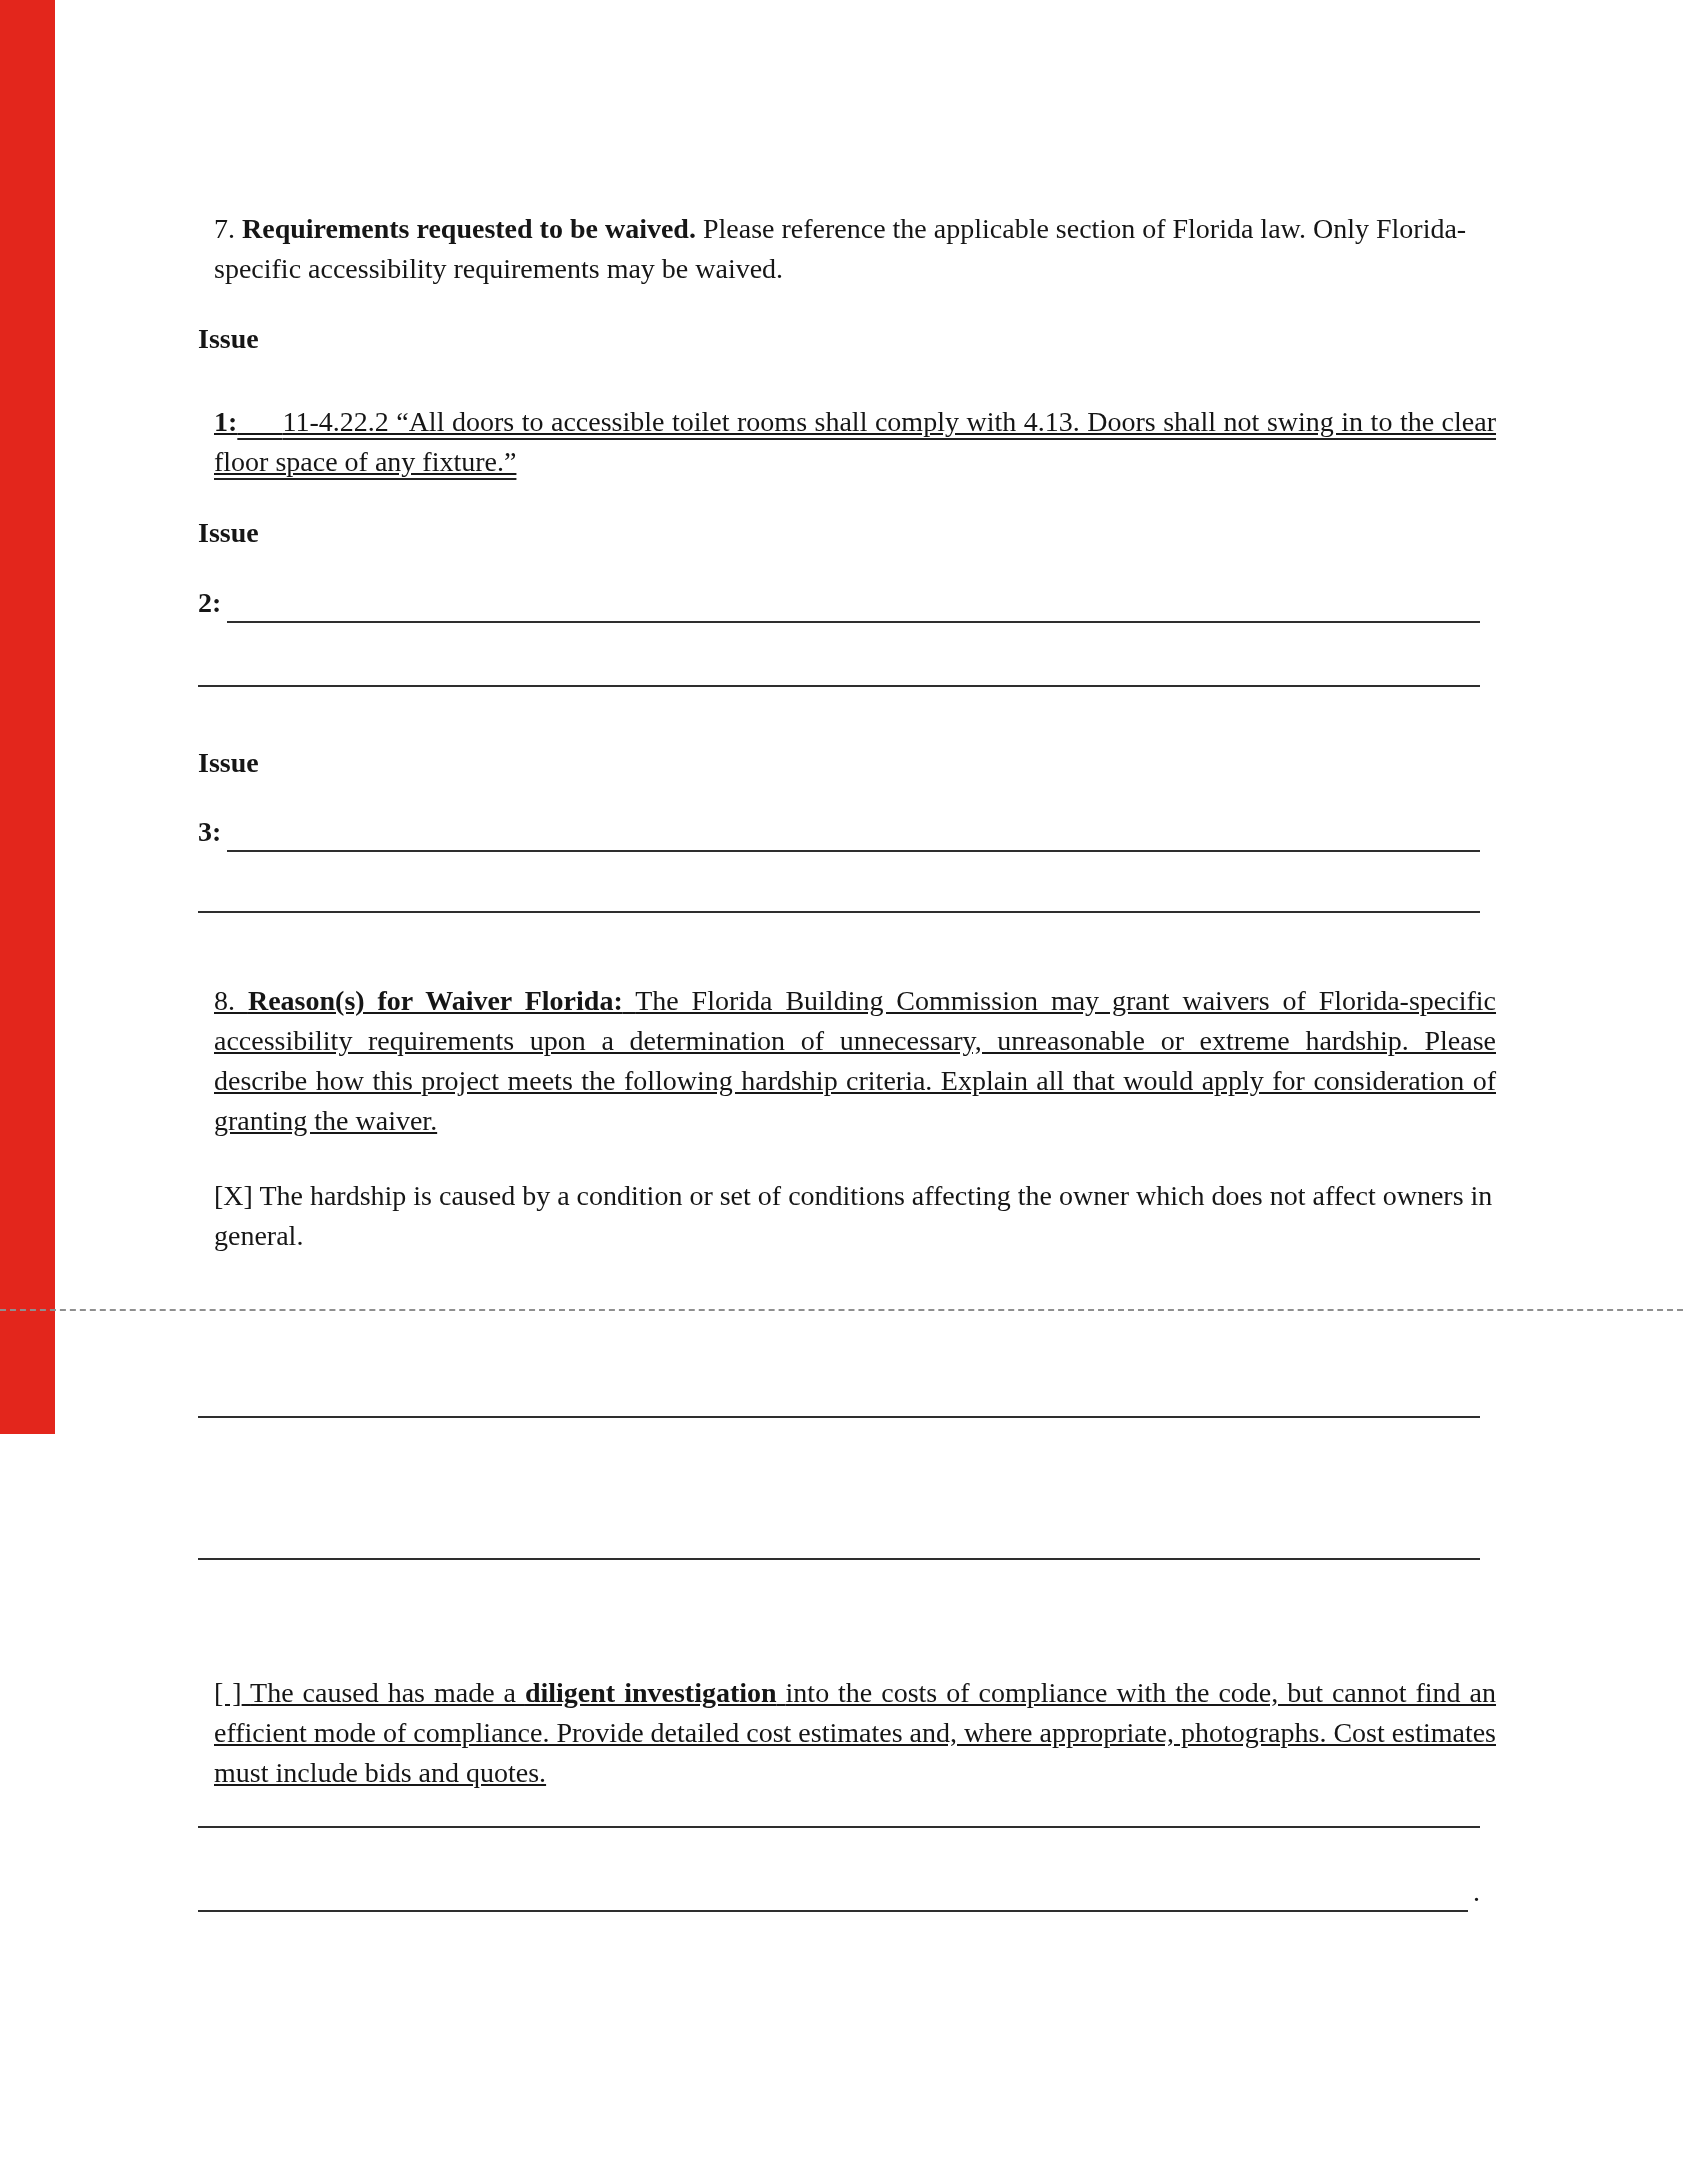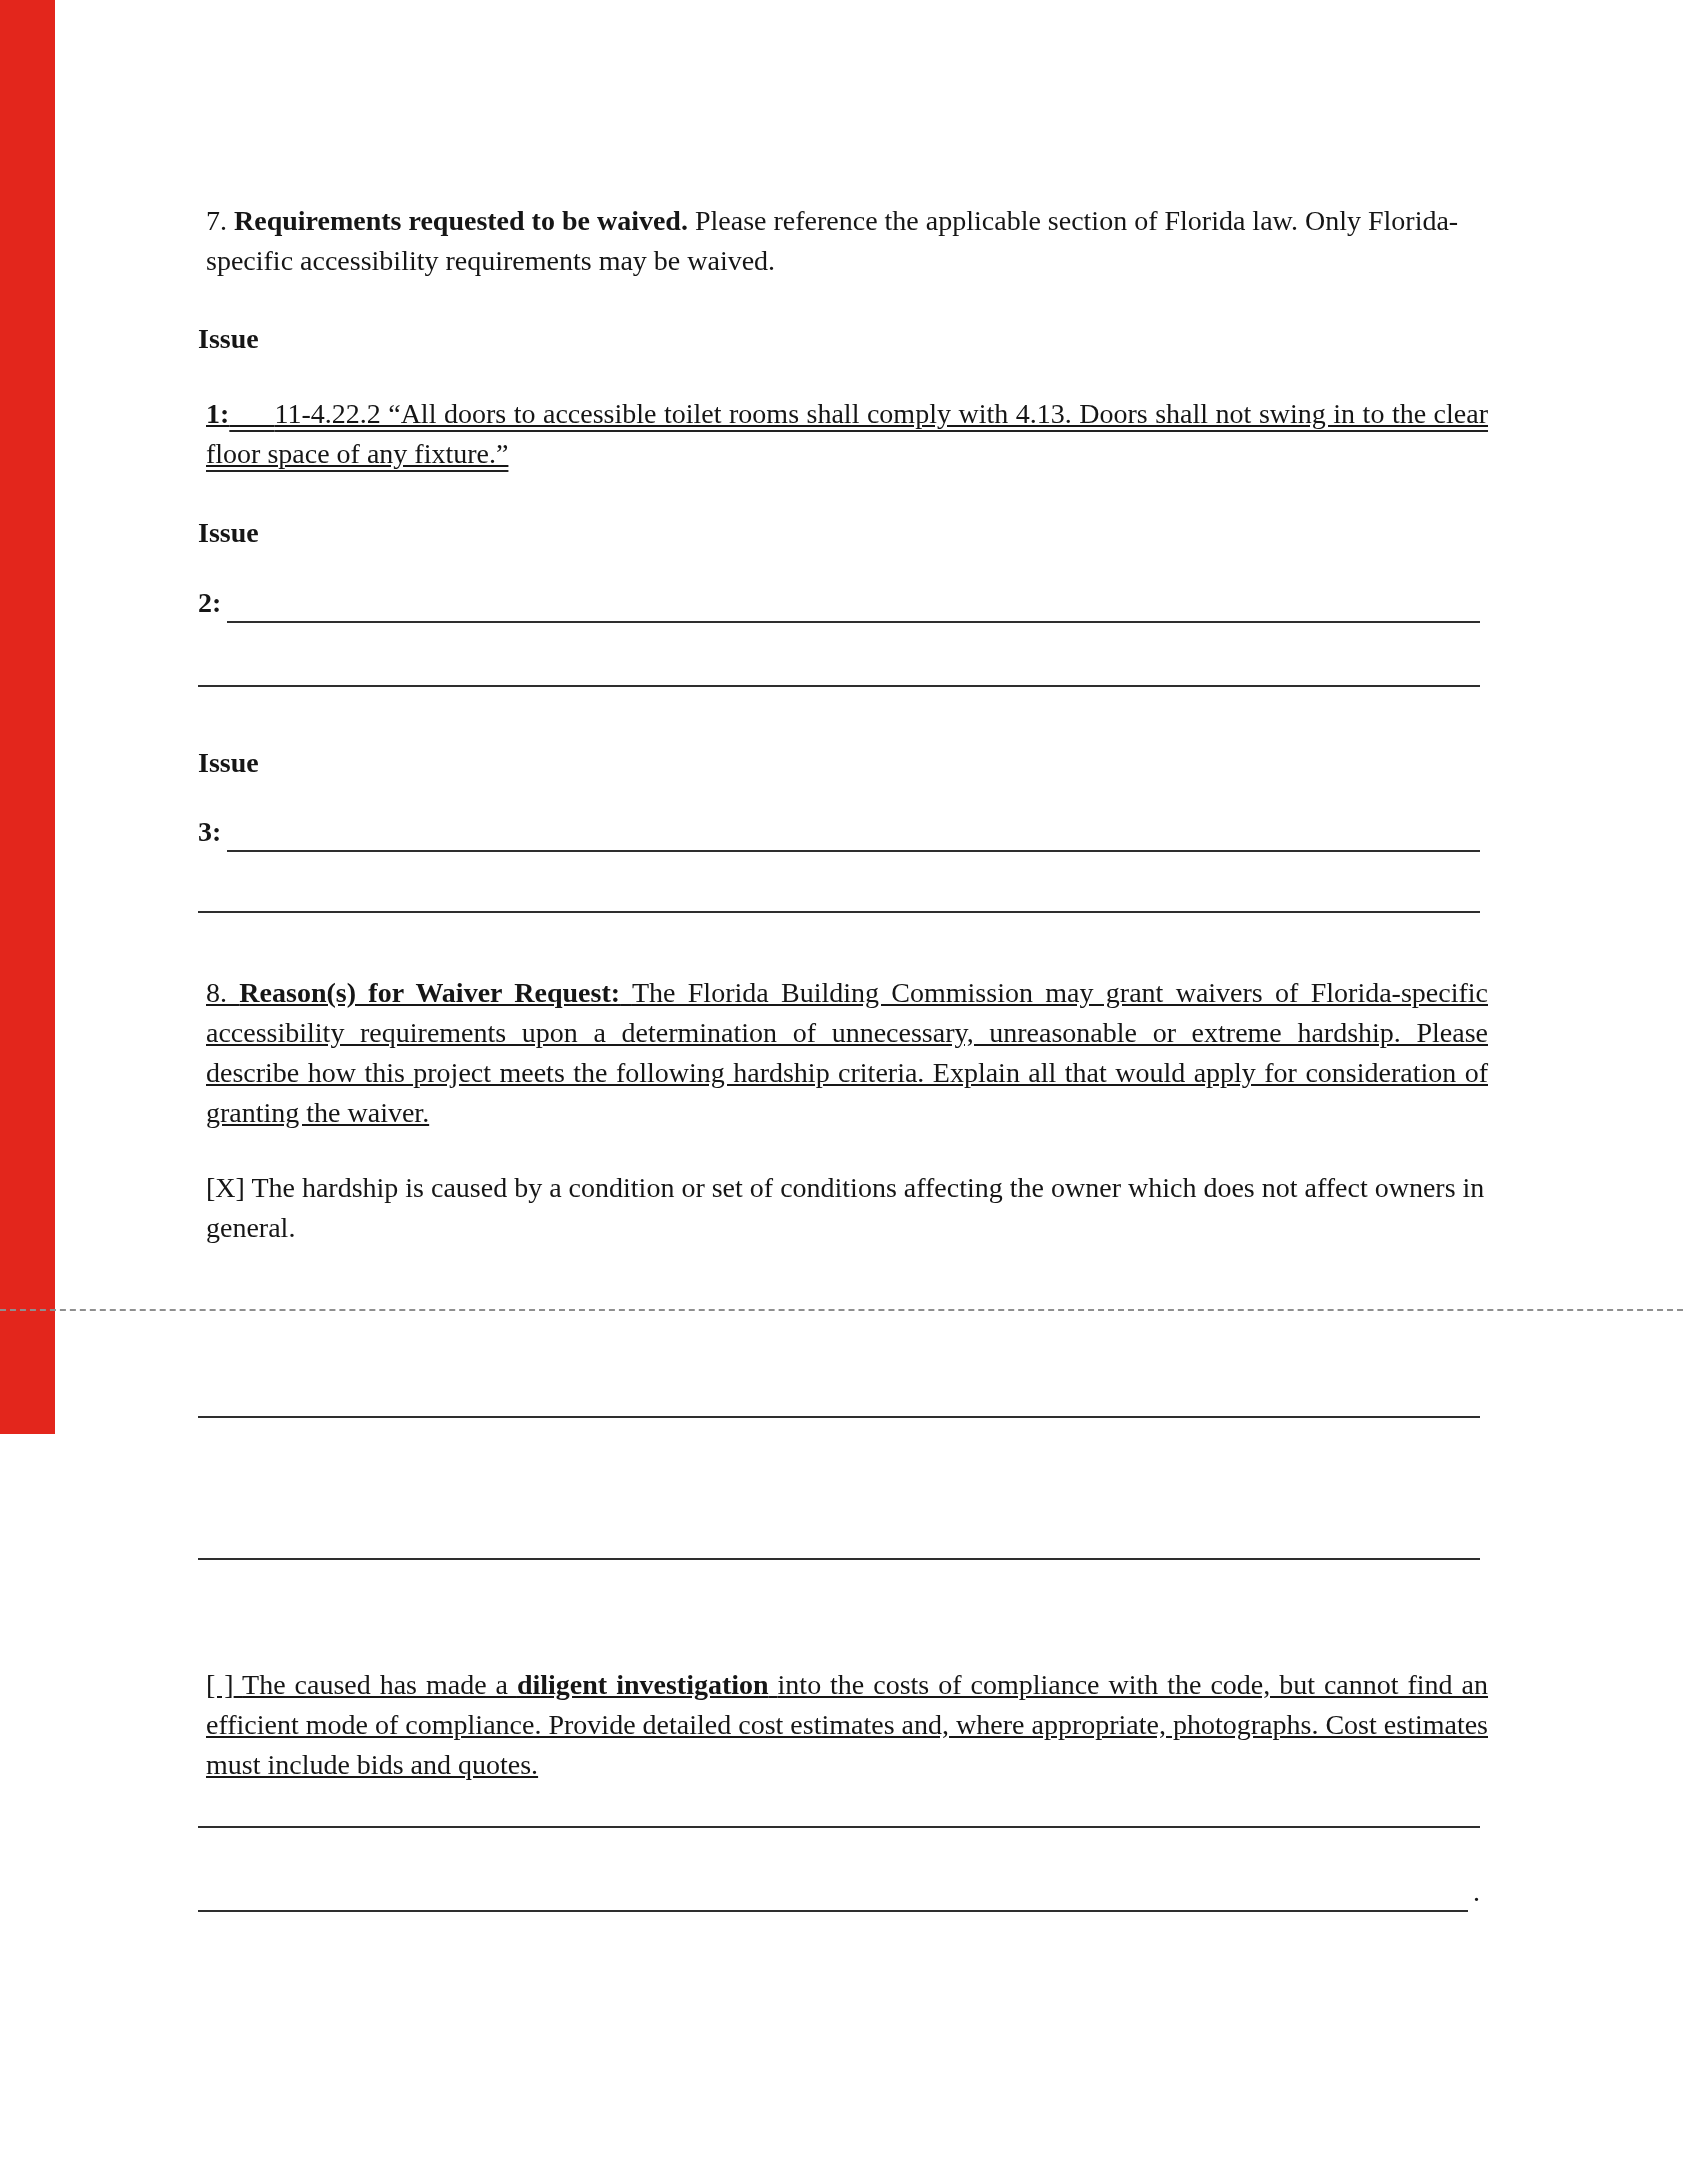--- a/index.html
+++ b/index.html
@@ -8,21 +8,21 @@
     position: relative;
     width: 1683px;
     height: 2177px;
     background: #ffffff;
     font-family: "Liberation Serif", "DejaVu Serif", serif;
     font-size: 28px;
     line-height: 40px;
     color: #161616;
     overflow: hidden;
   }
-  p { margin: 8px; }
+  p { margin: 16px; }
   .abs { position: absolute; left: 198px; width: 1282px; }
   .b { font-weight: bold; }
   .just { text-align: justify; text-decoration: underline; }
   .u {
     text-decoration: underline;
     text-underline-offset: 7px;
     text-decoration-thickness: 1.5px;
     text-decoration-color: #222;
   }
   .redbar {
@@ -84,21 +84,21 @@
   <div class="abs b" style="top:743px">Issue</div>
 
   <div class="abs issue-row" style="top:808px">
     <span class="b">3:</span>
     <span class="rule"></span>
   </div>
   <div class="hrule" style="top:911px"></div>
 
   <p class="abs just" style="top:965px">
     <span>8.</span>
-    <span class="b">Reason(s) for Waiver Request:</span>
+    <span class="b">Reason(s) for Waiver Florida:</span>
     <span>The Florida Building Commission may grant waivers of Florida-specific accessibility requirements upon a determination of unnecessary, unreasonable or extreme hardship. Please describe how this project meets the following hardship criteria.  Explain all that would apply for consideration of granting the waiver.</span>
   </p>
 
   <p class="abs" style="top:1160px">
     <span>[X]</span>
     <span>The hardship is caused by a condition or set of conditions affecting the owner which does not affect owners in general.</span>
   </p>
 
 
   <div class="hrule" style="top:1416px"></div>

